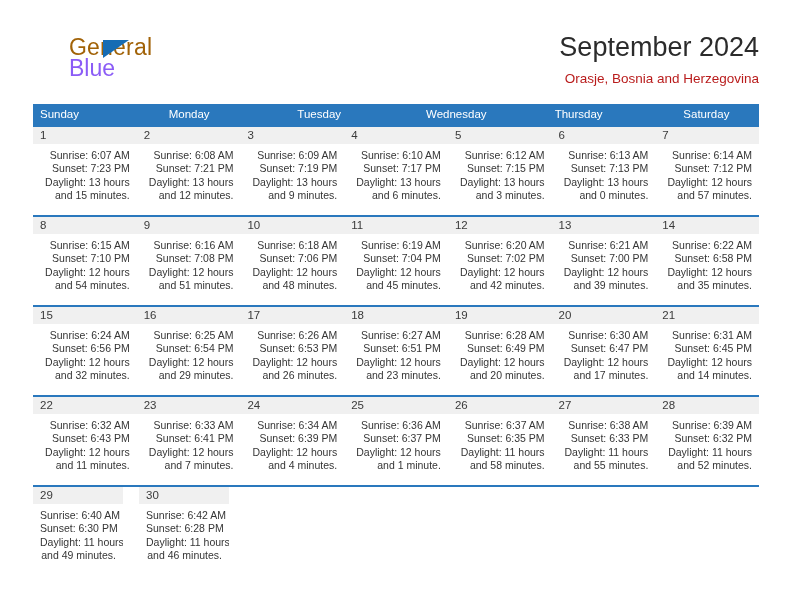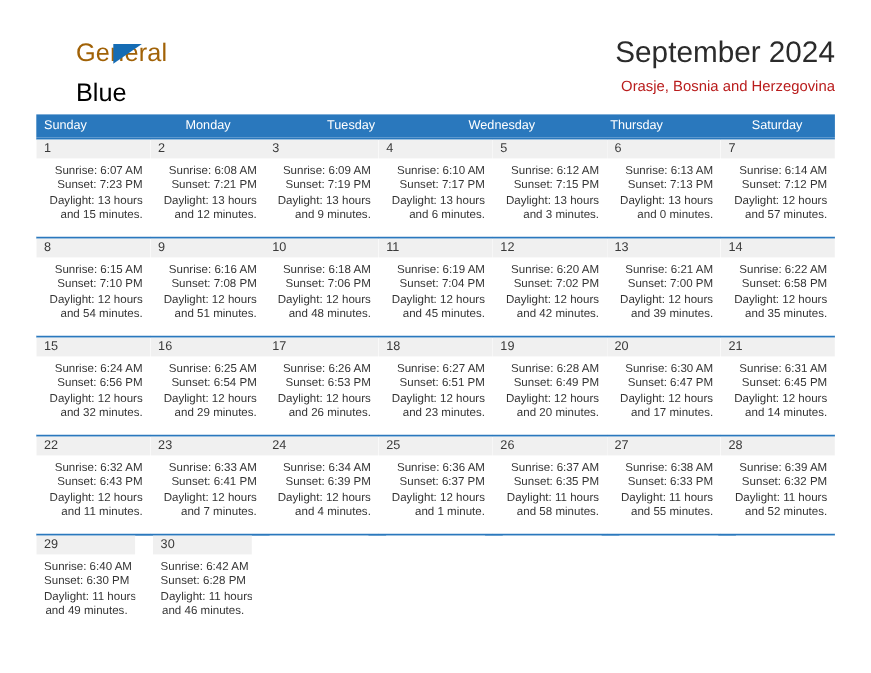--- a/index.html
+++ b/index.html
@@ -38,23 +38,23 @@
   }
   .logo-tri {
     position: absolute;
     left: 70px; top: 6px;
     width: 0; height: 0;
     border-left: 26px solid #156cb4;
     border-bottom: 18px solid transparent;
   }
   .logo-blue {
     position: absolute;
-    left: 36px; top: 37px;
+    left: 36px; top: 21px;
     font-size: 23px;
-    color: #000000;
+    color: #8b5cf6;
     font-family: "Liberation Sans", sans-serif;
   }
 
   .title-wrap {
     position: absolute;
     right: 0; top: 0;
     text-align: right;
   }
   .month-title {
     font-size: 27px;

